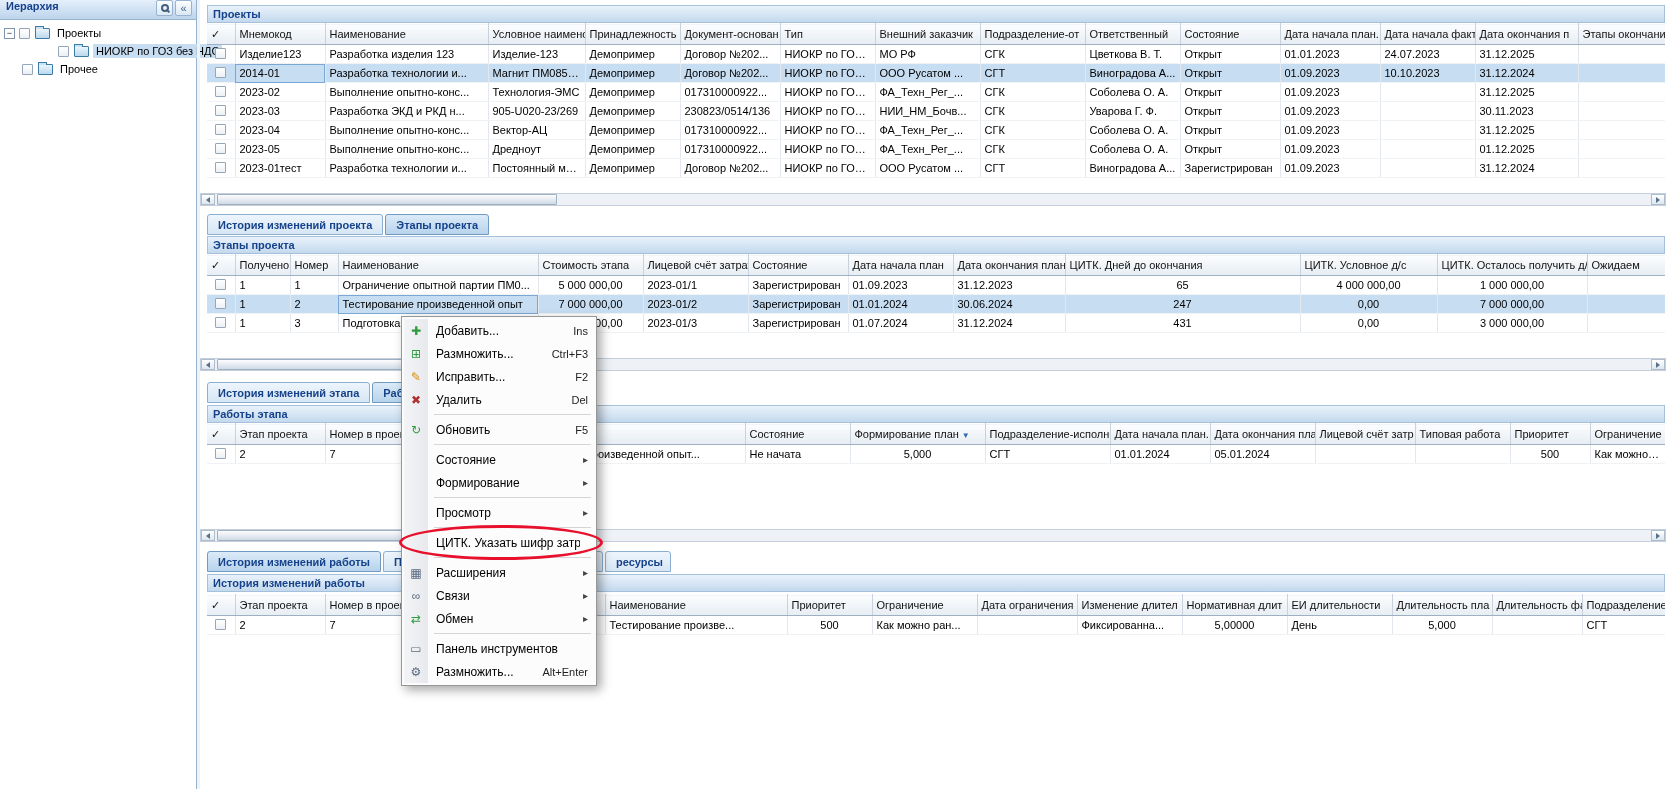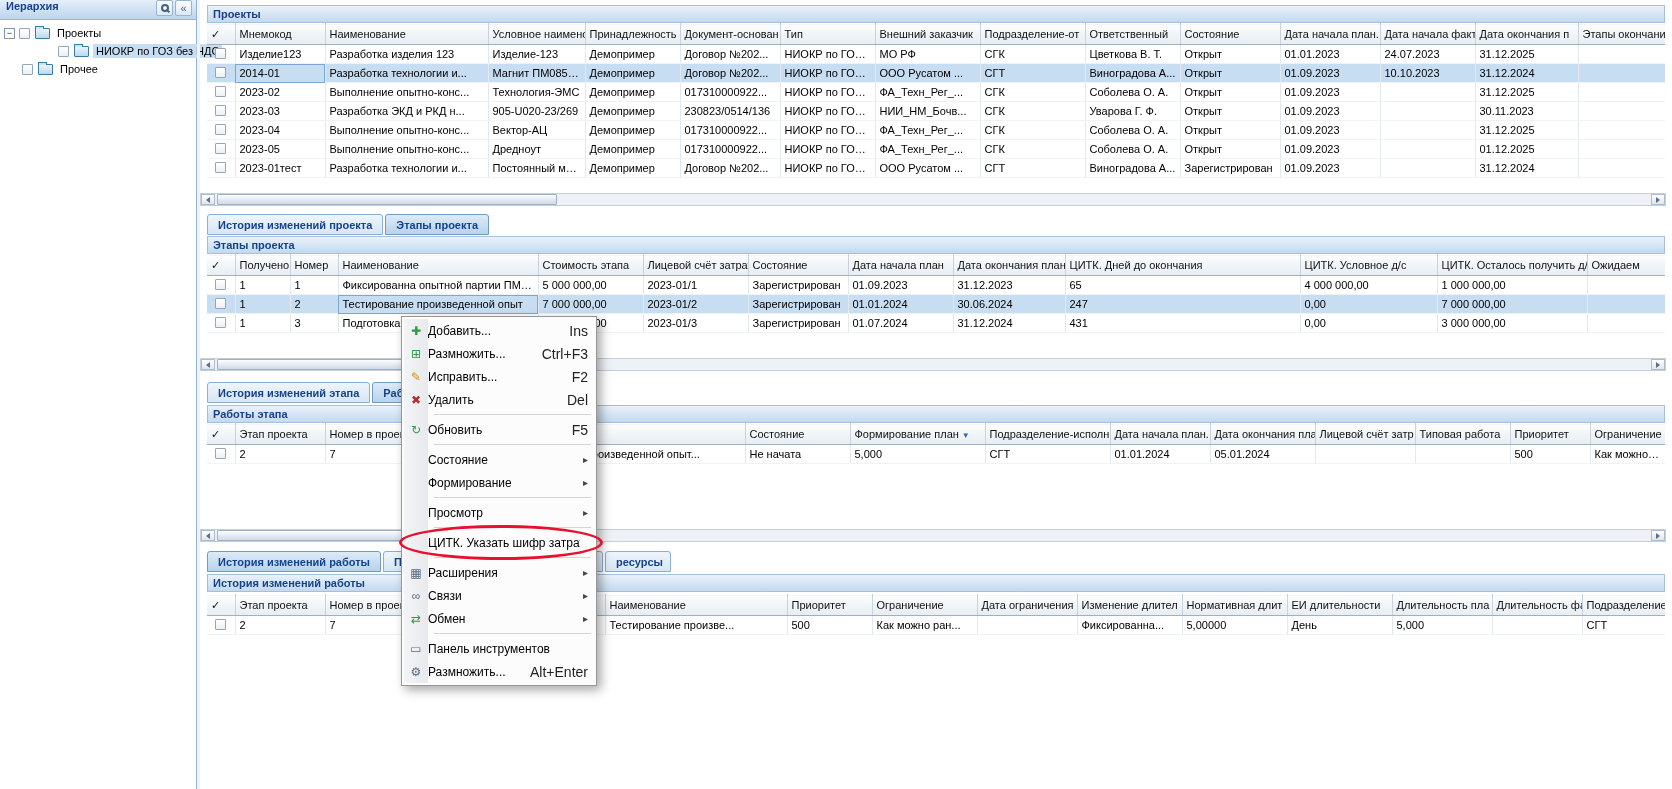--- a/index.html
+++ b/index.html
@@ -27,43 +27,43 @@
   
   .main{position:absolute;left:200px;top:0;width:1472px;height:789px}
   .sec-header{position:absolute;left:7px;width:1458px;height:18px;background:linear-gradient(#e9f2fb,#c4d9ee);border:1px solid #a5c0da;display:flex;align-items:center;padding-left:5px;font-weight:bold;color:#15428b}
 
   .tbl{position:absolute;left:7px;width:1458px;overflow:hidden}
   .tbl table{border-collapse:collapse;table-layout:fixed}
   .tbl th{height:21px;background:linear-gradient(#fcfdfe,#e6edf4);border-right:1px solid #c8d1dc;border-bottom:1px solid #9fb0c2;border-top:1px solid #fff;font-weight:normal;text-align:left;padding:0 4px;white-space:nowrap;overflow:hidden;color:#111}
   .tbl td{height:19px;border-right:1px solid #e3e8ee;border-bottom:1px solid #f0f3f6;padding:0 4px;white-space:nowrap;overflow:hidden;text-overflow:ellipsis}
   .tbl tr.sel td{background:#c7ddf2}
   .tbl td.focus{background:#aecbe8;outline:1px solid #7ba7d4;outline-offset:-1px}
-  .tbl td.r{text-align:left}
+  .tbl td.r{text-align:center}
   .tbl td.chkcell{text-align:center;padding:0}
   .sort{color:#2b6cb0;font-size:8px;margin-left:3px}
 
   .tabs{position:absolute;left:7px;height:21px;display:flex}
   .tab{height:21px;padding:0 10px;display:flex;align-items:center;border:1px solid #8aafd0;border-radius:3px 3px 0 0;background:linear-gradient(#eef5fc,#d6e6f4);color:#15428b;font-weight:bold;margin-right:2px;white-space:nowrap;overflow:hidden}
   .tab.active{background:linear-gradient(#dcebf8,#b7d3ec);border-color:#6f9ac2}
 
   .hscroll{position:absolute;left:0;width:1466px;height:13px;background:#eef2f7;border:1px solid #c4cfdb;display:flex;align-items:center}
   .sarr{flex:none;width:14px;height:11px;background:linear-gradient(#ffffff,#dde6ef);border:1px solid #aebccb;display:flex;align-items:center;justify-content:center}
   .strack{flex:1;height:11px;position:relative}
   .sthumb{position:absolute;left:2px;top:0;width:340px;height:11px;background:linear-gradient(#fdfdfe,#cfdae6);border:1px solid #9fb0c2;border-radius:1px}
   .tri-l{width:0;height:0;border-top:3px solid transparent;border-bottom:3px solid transparent;border-right:4px solid #5a7088}
   .tri-r{width:0;height:0;border-top:3px solid transparent;border-bottom:3px solid transparent;border-left:4px solid #5a7088}
 
   
   .menu{position:absolute;left:401px;top:316px;width:196px;background:#fcfcfc;border:1px solid #979797;box-shadow:4px 4px 10px rgba(0,0,0,.35);padding:2px;z-index:50}
   .menu::before{content:'';position:absolute;left:2px;top:2px;bottom:2px;width:24px;background:linear-gradient(90deg,#f3f4f6,#e7e9ed)}
   .mi{position:relative;height:23px;display:flex;align-items:center;font-size:12px;padding-right:6px}
   .mi-icon{width:24px;text-align:center;flex:none;font-size:12px;position:relative;z-index:1;line-height:1}
-  .mi-label{flex:1;position:relative;z-index:1;white-space:nowrap;overflow:hidden}
+  .mi-label{flex:1;padding-left:8px;position:relative;z-index:1;white-space:nowrap;overflow:hidden}
   .mi.bold .mi-label{font-weight:normal}
-  .mi-extra{position:relative;z-index:1;color:#222;font-size:14px;padding-left:8px;white-space:nowrap}
+  .mi-extra{position:relative;z-index:1;color:#222;font-size:11px;padding-left:8px;white-space:nowrap}
   .mi-extra.arr{color:#444;font-size:10px}
   .msep{height:1px;background:#d5d5d5;margin:3px 3px 3px 30px}
   .mi.target::after{content:'';position:absolute;left:-5px;right:-9px;top:-6px;bottom:-6px;border:3px solid #e8112d;border-radius:50%;pointer-events:none;z-index:5}
 </style>
 </head>
 <body>
 
 <div class="sidebar">
   <div class="side-header">
     <span class="side-title">Иерархия</span>
@@ -310,21 +310,21 @@
             <th><span>ЦИТК. Условное д/с</span></th>
             <th><span>ЦИТК. Осталось получить д/с</span></th>
             <th><span>Ожидаем</span></th>
           </tr>
         </thead>
         <tbody>
           <tr>
             <td class="chkcell"><span class="checkbox"></span></td>
             <td>1</td>
             <td>1</td>
-            <td>Фиксированна опытной партии ПМ0...</td>
+            <td>Ограничение опытной партии ПМ0...</td>
             <td class="r">5 000 000,00</td>
             <td>2023-01/1</td>
             <td>Зарегистрирован</td>
             <td>01.09.2023</td>
             <td>31.12.2023</td>
             <td class="r">65</td>
             <td class="r">4 000 000,00</td>
             <td class="r">1 000 000,00</td>
             <td></td>
           </tr>

